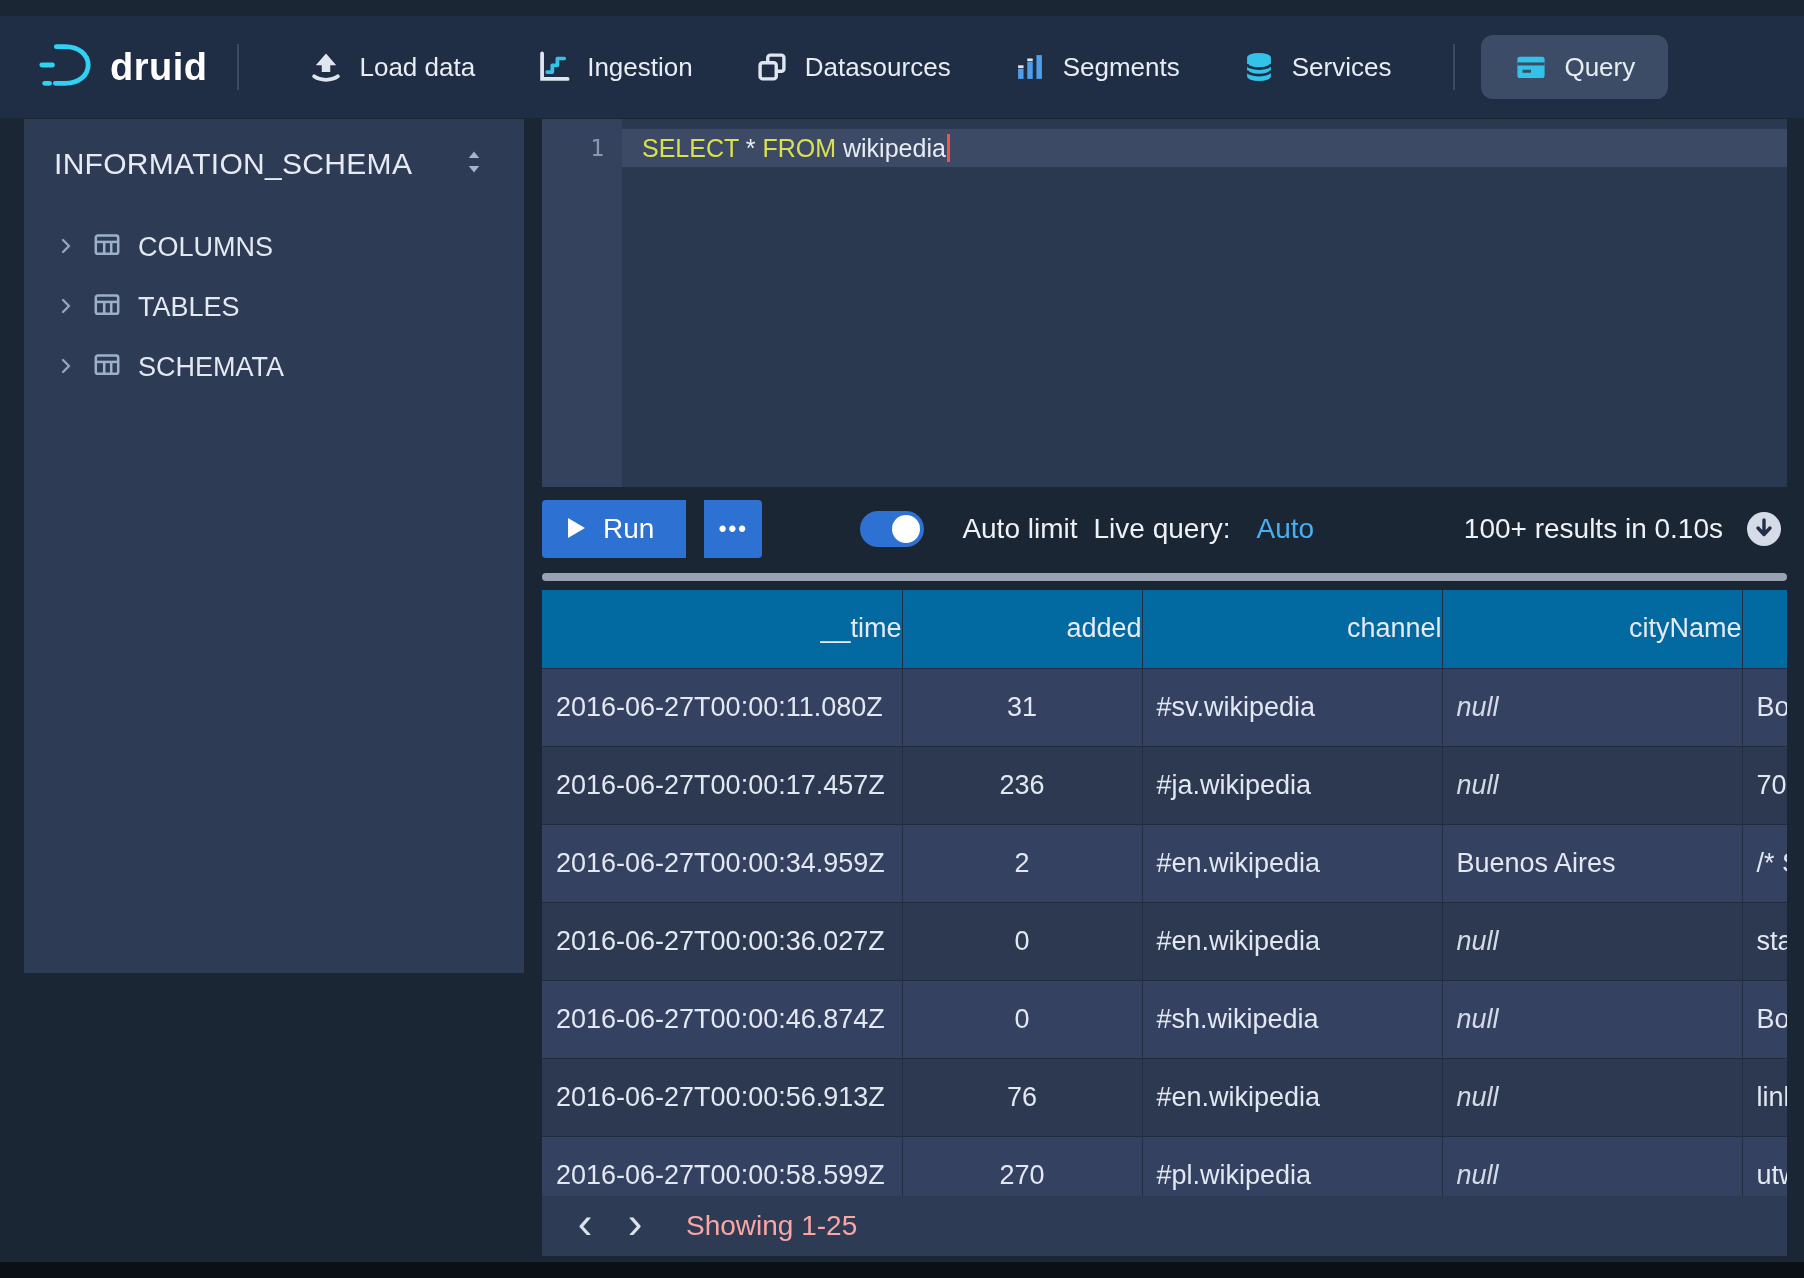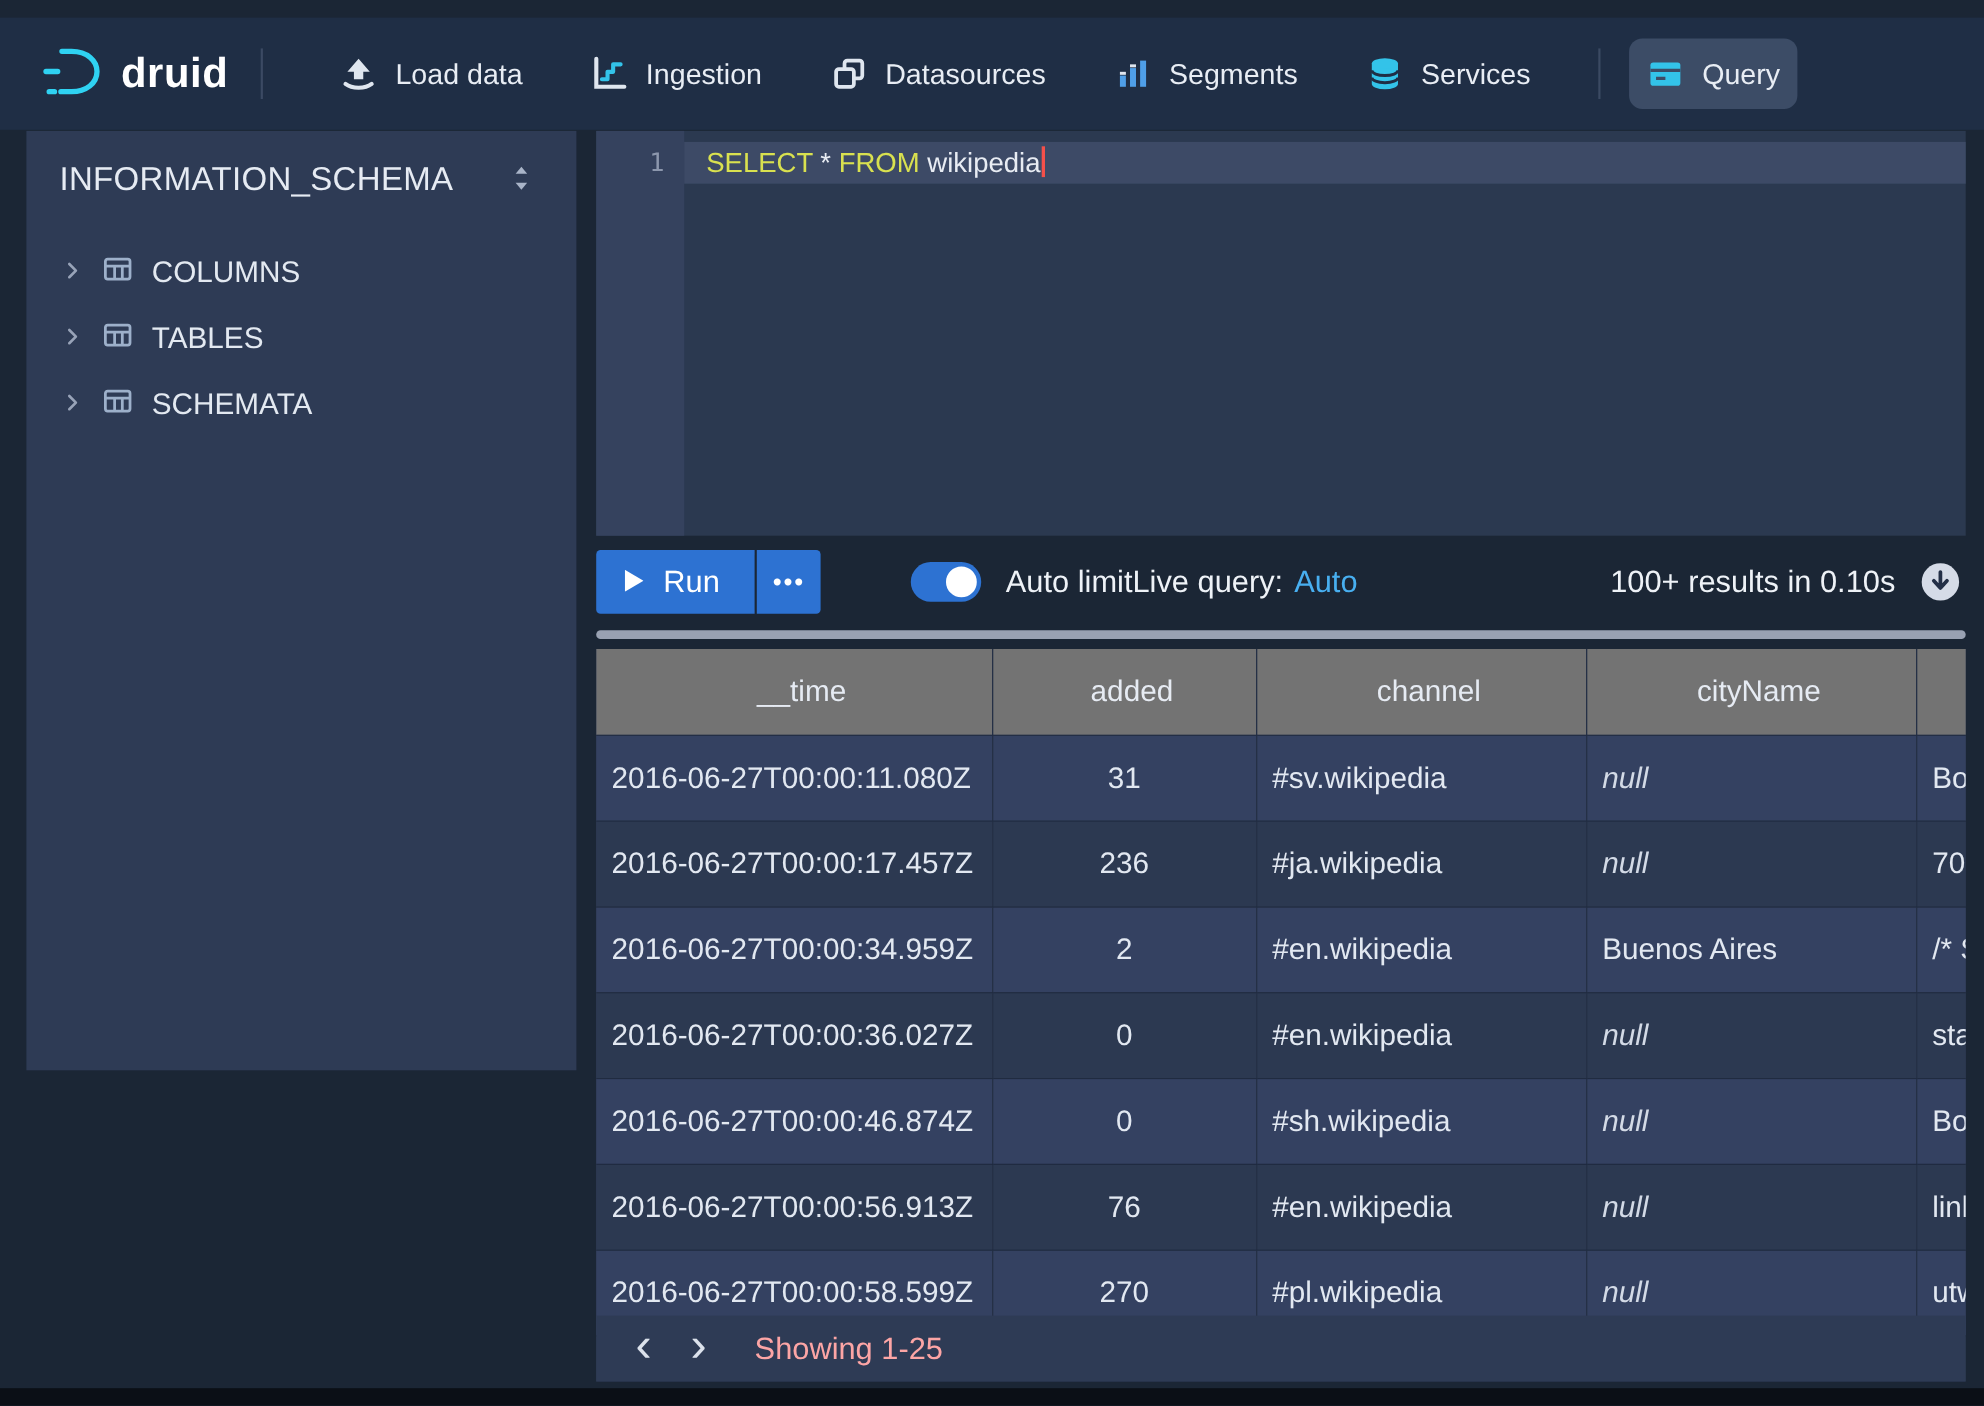--- a/index.html
+++ b/index.html
@@ -20,21 +20,21 @@
   .brand{ display:flex; align-items:center; gap:16px; cursor:pointer; }
   .brand-text{ color:#ffffff; font-size:38px; font-weight:700; letter-spacing:.5px; }
   .topbar-divider{ width:2px; height:46px; background:#3b4a63; margin:0 30px; }
   .nav-items{ display:flex; align-items:center; margin-left:40px; }
   .nav-item{
     display:flex; align-items:center; gap:16px;
     color:#e8edf4; font-size:26px; margin-right:62px; cursor:pointer;
     white-space:nowrap;
   }
   .nav-item.active{
-    background:#3c4c66; border-radius:12px; padding:15px 16px; margin-right:0;
+    background:#3c4c66; border-radius:12px; padding:15px 33px; margin-right:0;
   }
   .nav-item .icn{ display:flex; align-items:center; }
 
   
   .sidebar{
     position:absolute; left:24px; top:119px; width:500px; height:854px;
     background:#2e3b55;
   }
   .sidebar-header{
     display:flex; align-items:center; justify-content:space-between;
@@ -64,21 +64,21 @@
     font-family:Liberation Sans, sans-serif; font-size:25px; color:#e8ecf3;
   }
   .active-line{ position:absolute; top:10px; left:0; right:0; height:38px; background:#3d4a66; }
   .code-line{ position:relative; padding-left:20px; line-height:38px; white-space:pre-wrap; }
   .kw{ color:#d9e14f; }
   .cursor{ display:inline-block; width:3px; height:28px; background:#f5504a;
     vertical-align:-5px; margin-left:1px; }
 
   
   .runbar{ position:absolute; top:381px; left:0; right:0; height:58px;
-    display:flex; align-items:center; }
+    display:flex; align-items:center;gap:16px; }
   .btn{
     background:#2d72d2; color:#fff; border:none; height:58px;
     display:flex; align-items:center; cursor:pointer;
     font-family:"Liberation Sans", sans-serif; font-size:28px;
   }
   .run-btn{ padding:0 32px 0 26px; gap:18px; border-radius:4px 0 0 4px; }
   .more-btn{ width:58px; margin-left:2px; border-radius:0 4px 4px 0;
     justify-content:center; letter-spacing:2px; font-size:22px; font-weight:700; }
   .switch{ width:64px; height:36px; border-radius:18px; background:#2d72d2;
     position:relative; margin-left:82px; cursor:pointer; }
@@ -93,22 +93,22 @@
 
   
   .hscroll{ position:absolute; top:454px; left:0; right:0; height:8px;
     background:#99a1b2; border-radius:4px; cursor:grab; }
 
   
   .table-wrap{ position:absolute; top:471px; left:0; right:0; bottom:0;
     overflow:hidden; background:#2e3b55; }
   table{ border-collapse:collapse; table-layout:fixed; width:1450px; }
   th{
-    height:78px; text-align:center; padding-left:14px; font-weight:400;
-    background:#737373; color:#e6ebf3; font-size:27px;
+    height:78px; text-align:right; padding-left:14px; font-weight:400;
+    background:#0369a1; color:#e6ebf3; font-size:27px;
     border-right:1px solid #232e44; border-bottom:1px solid #232e44;
     cursor:pointer; white-space:nowrap; overflow:hidden;
   }
   td{
     height:78px; padding-left:14px; font-size:27px; color:#e2e8f1;
     border-right:1px solid #232e44; border-bottom:1px solid #202b40;
     cursor:pointer; white-space:nowrap; overflow:hidden;
   }
   tbody tr:nth-child(odd) td{ background:#344161; }
   tbody tr:nth-child(even) td{ background:#2c3951; }

